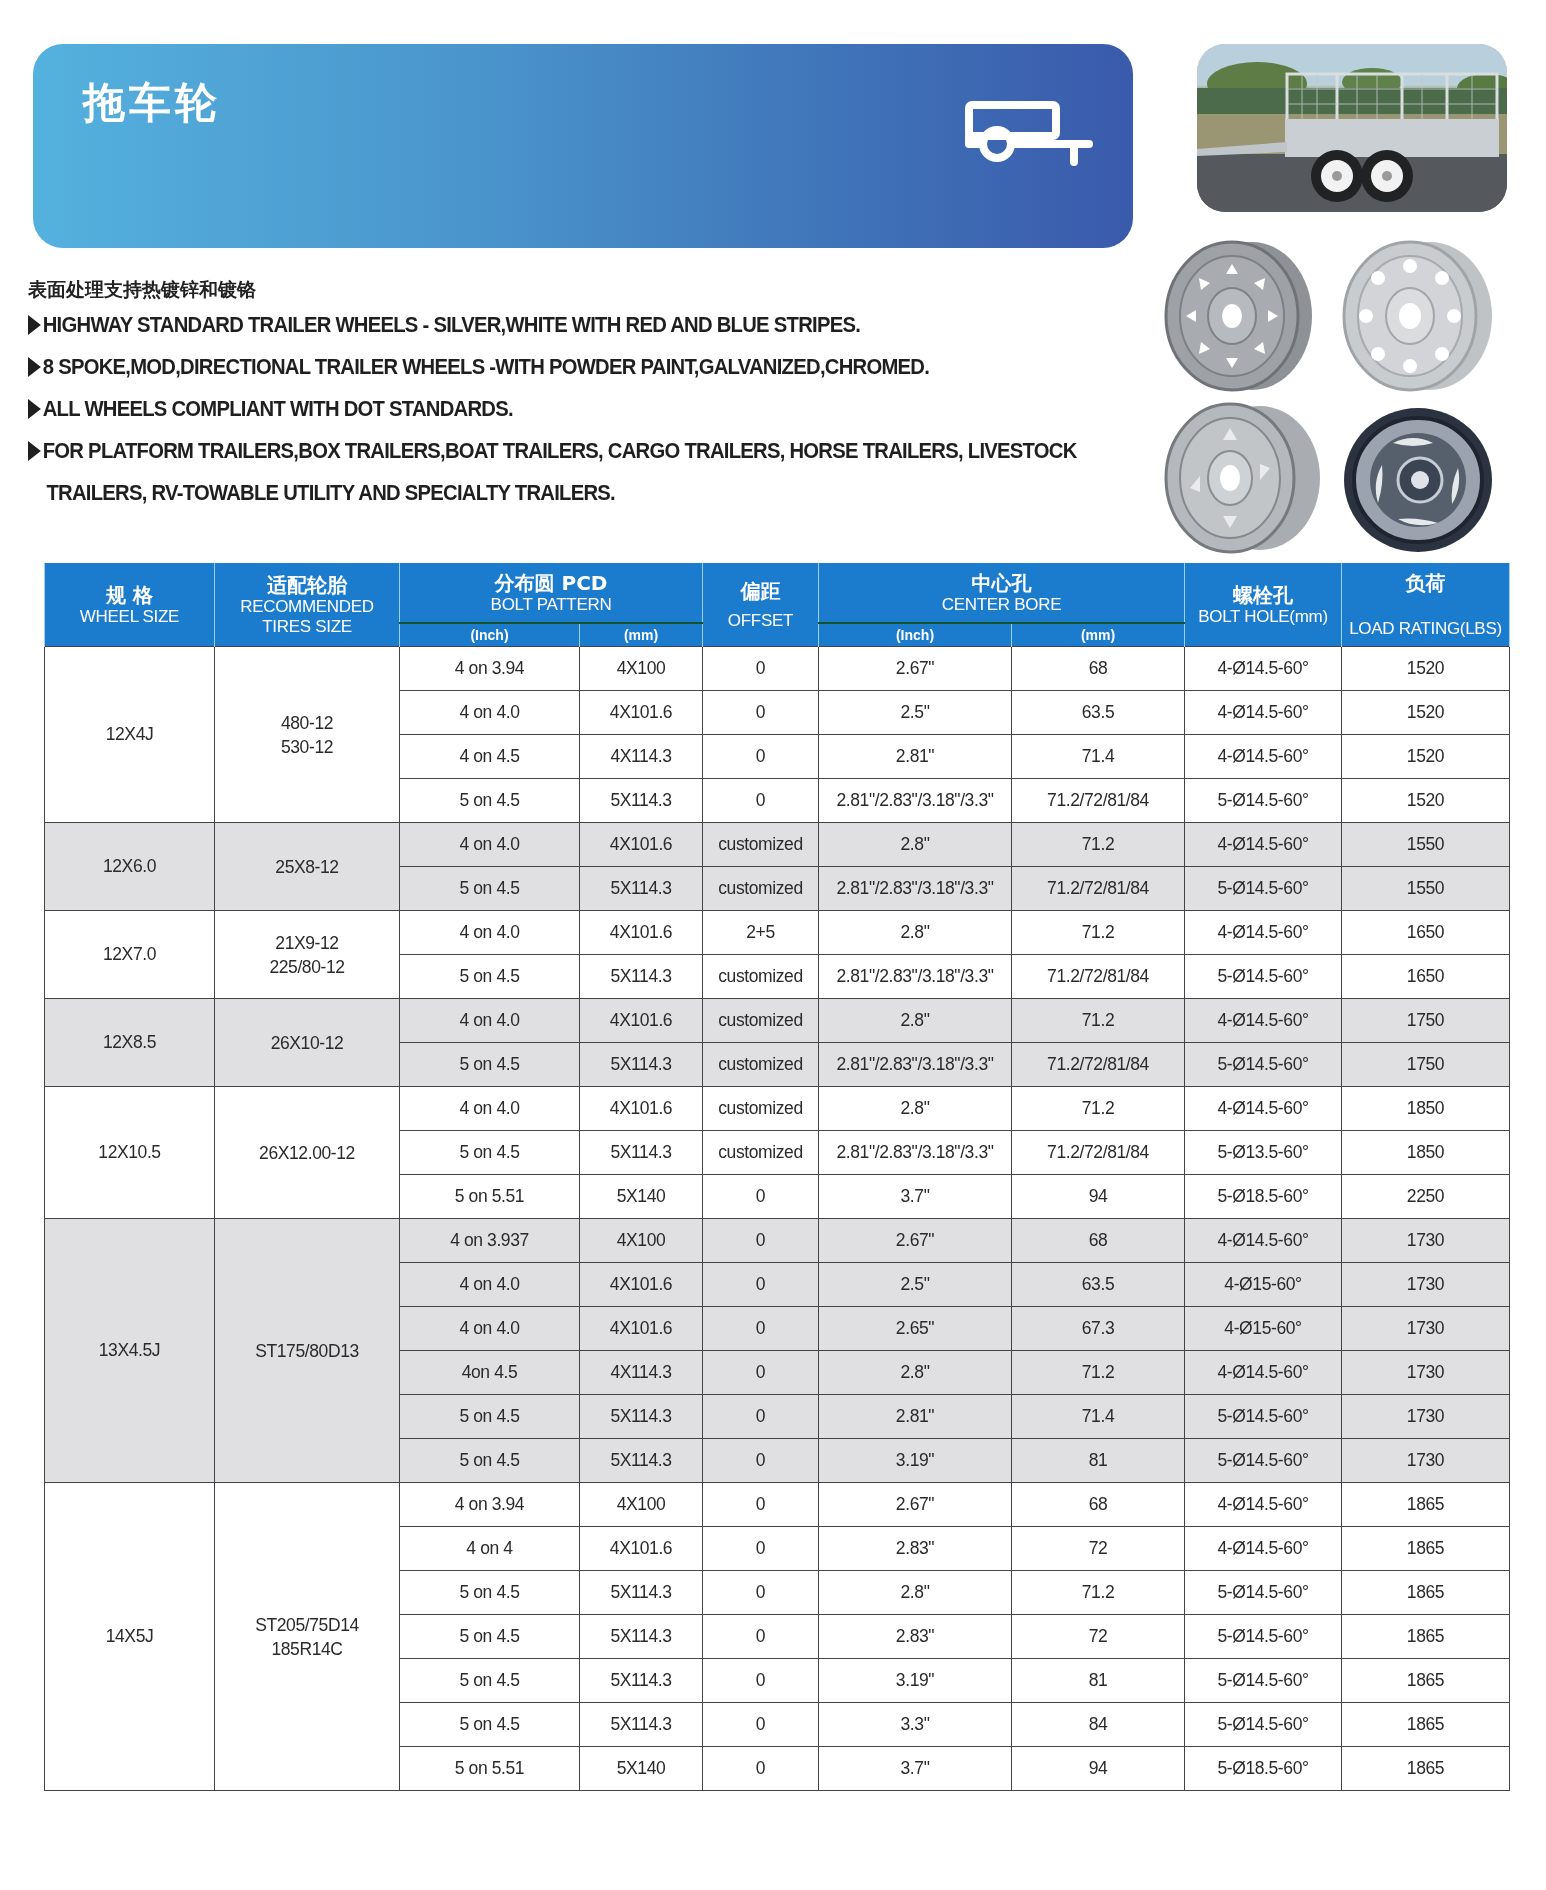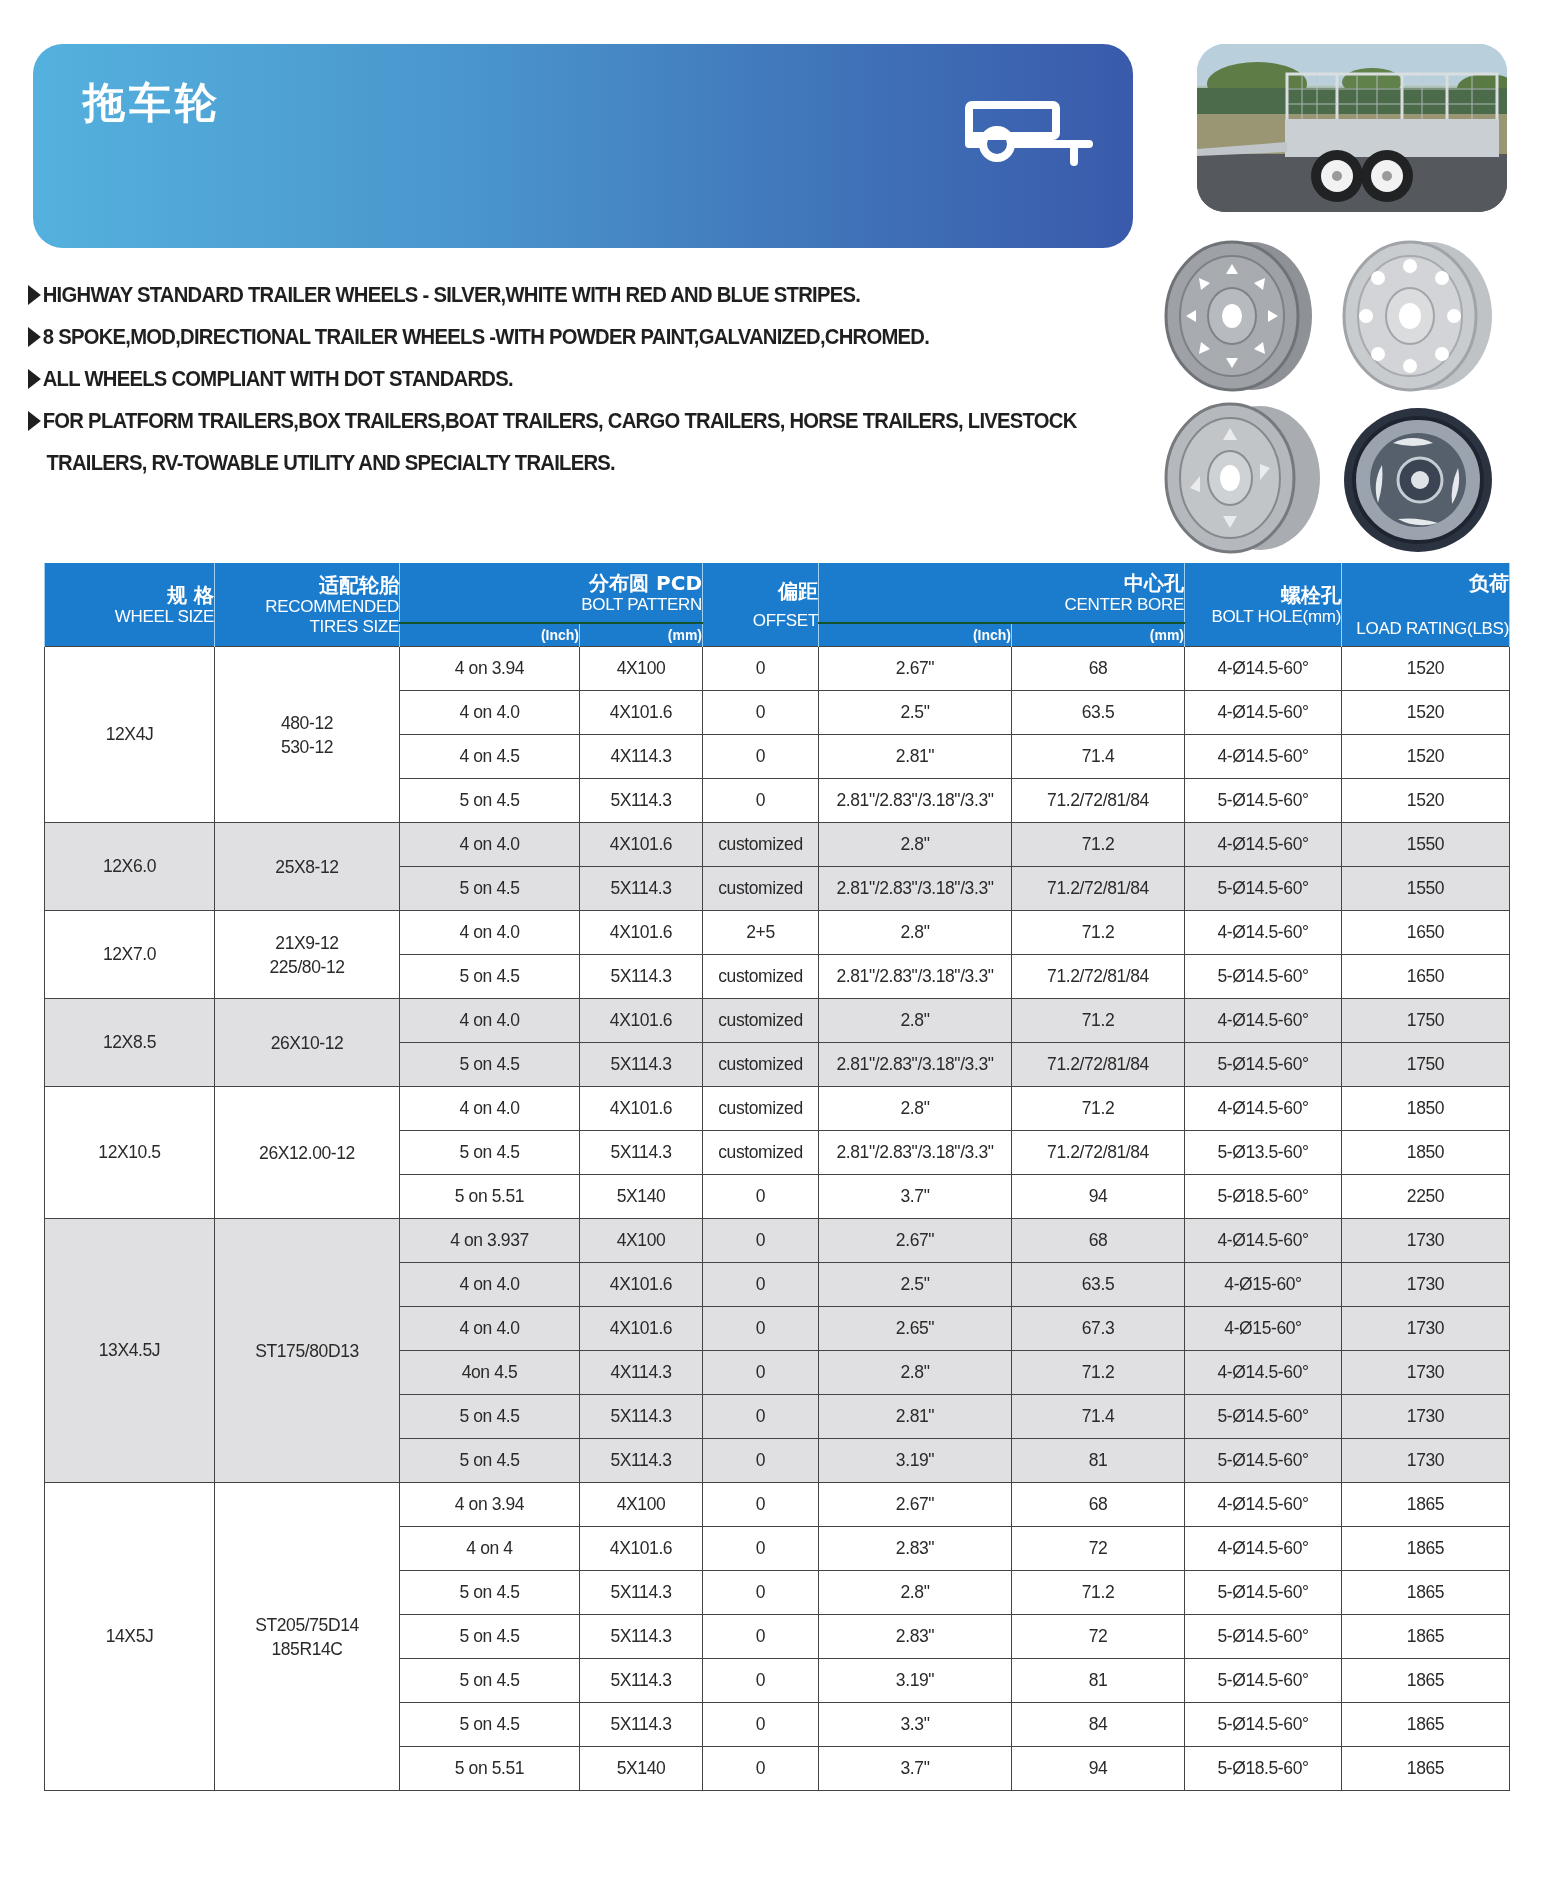--- a/index.html
+++ b/index.html
@@ -29,21 +29,21 @@
   .feat-item .tri { display: inline-block; width: 0; height: 0; border-top: 10px solid transparent;
                     border-bottom: 10px solid transparent; border-left: 14px solid #1f1f1f; margin-right: 2px; vertical-align: -3px; }
   .feat-cont { padding-left: 20px; }
 
   
   .wheel { position: absolute; width: 160px; height: 160px; }
   .wheel svg { width: 100%; height: 100%; display: block; }
 
   
   .spec { position: absolute; left: 44px; top: 563px; border-collapse: collapse; table-layout: fixed; width: 1465px; }
-  .spec th { background: #1b7bcc; color: #fff; font-weight: bold; text-align: right; padding: 0;
+  .spec th { background: #1b7bcc; color: #fff; font-weight: bold; text-align: center; padding: 0;
              border-left: 1.5px solid #9fd0f2; border-right: 1.5px solid #9fd0f2; }
   .spec th .cn { display: block; font-size: 20px; line-height: 24px; font-family: "DejaVu Sans", sans-serif; }
   .spec th .en { display: block; font-size: 17px; line-height: 20px; font-weight: normal; letter-spacing: -0.3px; }
   .spec th.sub { font-size: 14px; font-weight: bold; height: 22px; line-height: 22px; border-top: 2px solid #14532d; }
   .spec td { border: 1.5px solid #444; text-align: center; font-size: 17.5px; color: #2a2a2a; height: 43px;
              padding: 0; letter-spacing: -0.4px; white-space: nowrap; }
   .spec tr.shade td { background: #e0dfe1; }
   .spec td.multiline { line-height: 24px; white-space: normal; }
 </style>
 </head>
@@ -93,20 +93,21 @@
     <circle cx="140" cy="132" r="26" fill="#202224"></circle>
     <circle cx="140" cy="132" r="16" fill="#f2f2f2"></circle>
     <circle cx="140" cy="132" r="5" fill="#9a9a9a"></circle>
     <circle cx="190" cy="132" r="26" fill="#202224"></circle>
     <circle cx="190" cy="132" r="16" fill="#f2f2f2"></circle>
     <circle cx="190" cy="132" r="5" fill="#9a9a9a"></circle>
   </svg>
 </div>
 
 <div class="features">
+  <div class="feat-cn">表面处理支持热镀锌和镀铬</div>
   <div class="feat-item" style="margin-top:0px">
     <span class="tri"></span><span>HIGHWAY STANDARD TRAILER WHEELS - SILVER,WHITE WITH RED AND BLUE STRIPES.</span>
   </div>
   <div class="feat-item">
     <span class="tri"></span><span>8 SPOKE,MOD,DIRECTIONAL TRAILER WHEELS -WITH POWDER PAINT,GALVANIZED,CHROMED.</span>
   </div>
   <div class="feat-item">
     <span class="tri"></span><span>ALL WHEELS COMPLIANT WITH DOT STANDARDS.</span>
   </div>
   <div class="feat-item">

